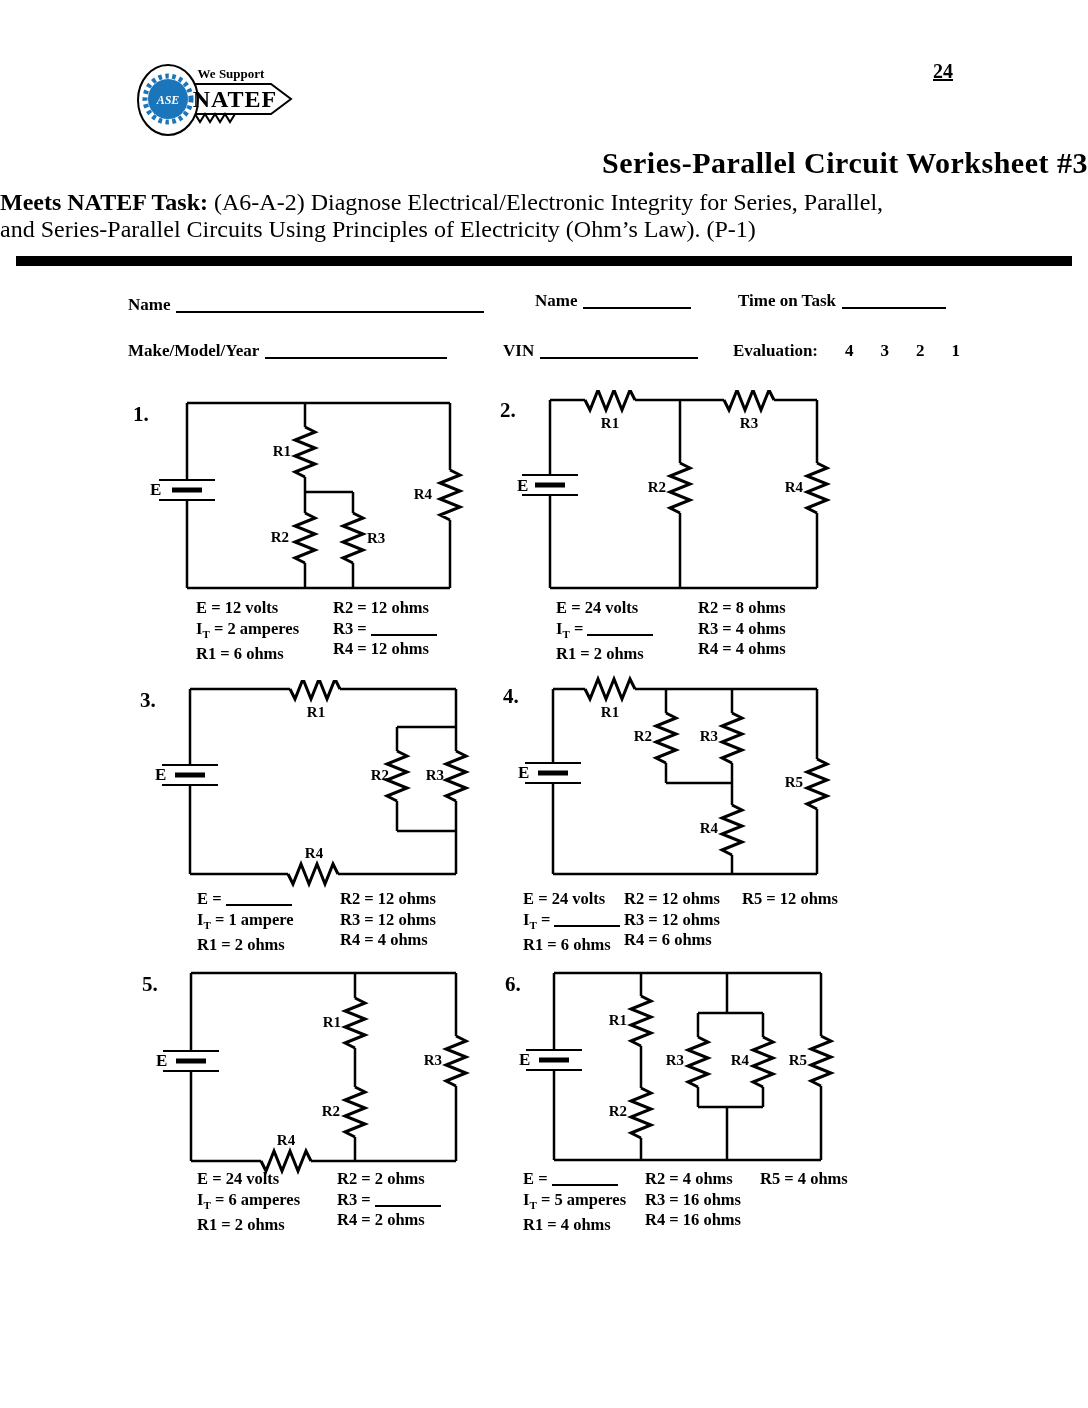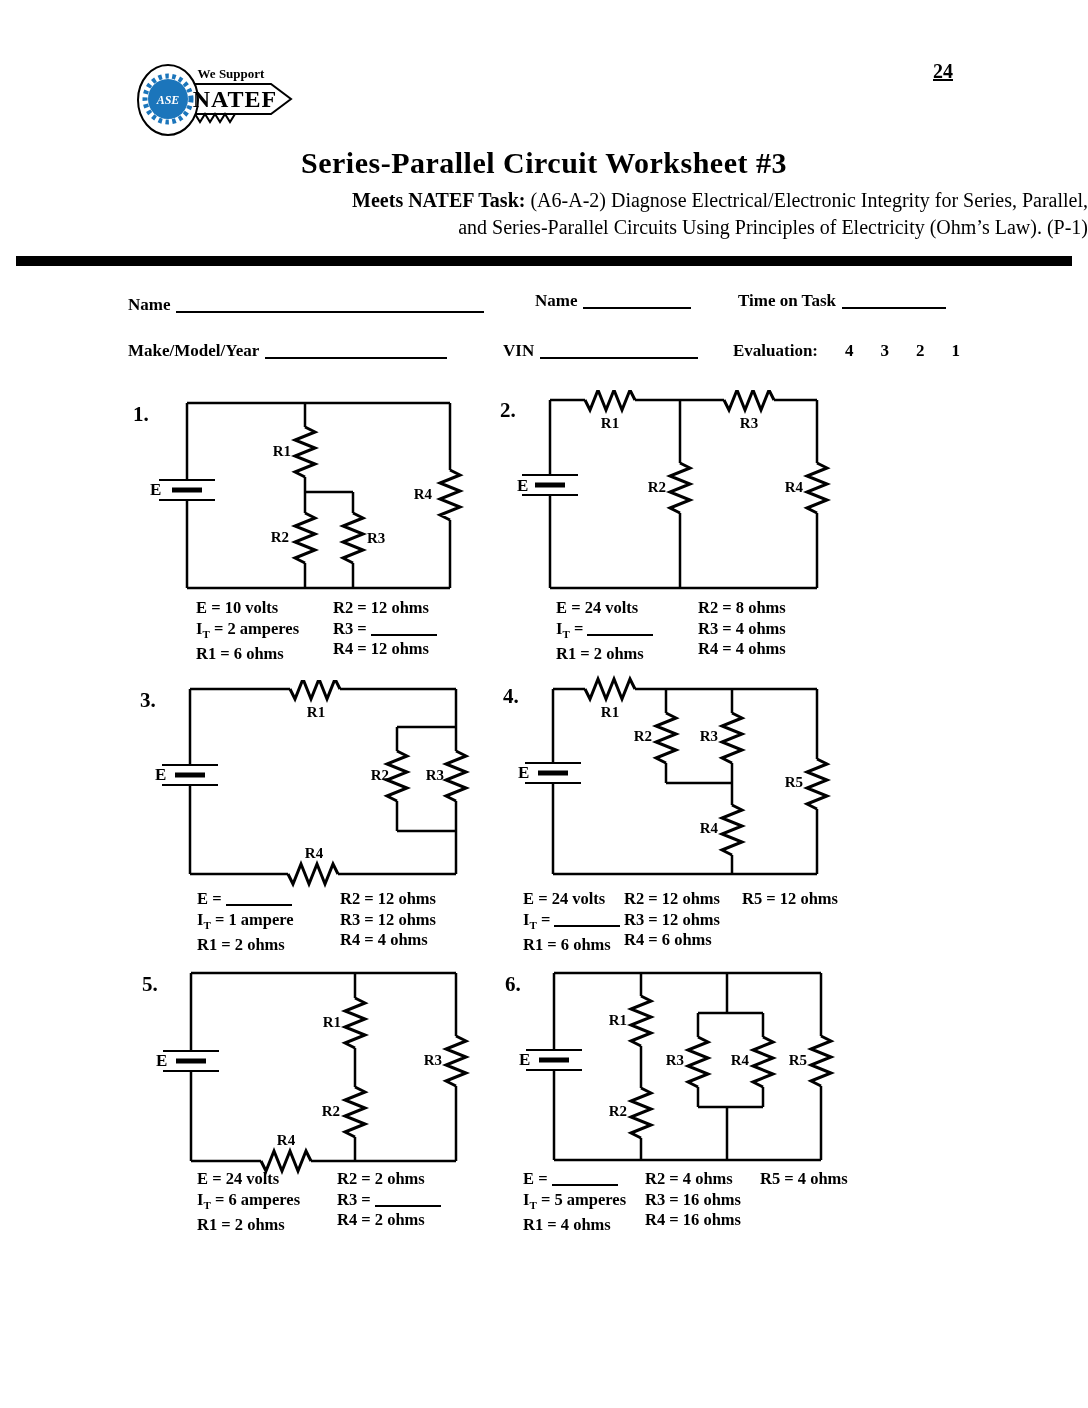--- a/index.html
+++ b/index.html
@@ -1,21 +1,21 @@
 <!DOCTYPE html>
 <html><head>
 <meta charset="utf-8">
 <style>
   html,body{margin:0;padding:0;background:#888;}
   .page{position:relative;width:1088px;height:1408px;background:#ffffff;
         font-family:"Liberation Serif",serif;color:#000;overflow:hidden;margin:0 auto;}
   .abs{position:absolute;}
   .pagenum{left:933px;top:60px;font-size:20px;font-weight:bold;text-decoration:underline;}
-  .title{left:0;top:146px;width:1088px;text-align:center;font-size:30px;font-weight:bold;letter-spacing:.5px;}
-  .subline{left:0;width:1088px;text-align:right;font-size:20px;}
+  .title{left:0;top:146px;width:1088px;text-align:right;font-size:30px;font-weight:bold;letter-spacing:.5px;}
+  .subline{left:0;width:1088px;text-align:left;font-size:24px;}
   .sub1{top:189px;}
   .sub2{top:216px;}
   .tasklabel{font-weight:bold;}
   .rule{left:16px;top:256px;width:1056px;height:10px;background:#000;}
   .formgroup{font-size:17px;font-weight:bold;white-space:nowrap;}
   .uline{display:inline-block;border-bottom:2px solid #000;height:15px;vertical-align:-3px;margin-left:6px;}
   .w-name{width:308px;}
   .w-date{width:108px;}
   .w-time{width:104px;}
   .w-make{width:182px;}
@@ -99,21 +99,21 @@
       <use href="#res-v" x="320" y="75" stroke-width="3"></use>
     </g>
     <text class="cnum" x="3" y="26">1.</text>
     <text class="elabel" x="20" y="100">E</text>
     <text class="clabel" x="161" y="61" text-anchor="end">R1</text>
     <text class="clabel" x="159" y="147" text-anchor="end">R2</text>
     <text class="clabel" x="237" y="148">R3</text>
     <text class="clabel" x="302" y="104" text-anchor="end">R4</text>
   </svg>
   <div class="abs vals" style="left:196px;top:598px">
-    <div><span>E = 10 volts</span></div>
+    <div><span>E = 12 volts</span></div>
     <div><span>I</span><sub>T</sub><span> = 2 amperes</span></div>
     <div><span>R1 = 6 ohms</span></div>
   </div>
   <div class="abs vals" style="left:333px;top:598px">
     <div><span>R2 = 12 ohms</span></div>
     <div><span>R3 = </span><span class="blank"></span></div>
     <div><span>R4 = 12 ohms</span></div>
   </div>
 
   <svg class="abs" style="left:495px;top:390px" width="385" height="210" viewBox="0 0 385 210">

